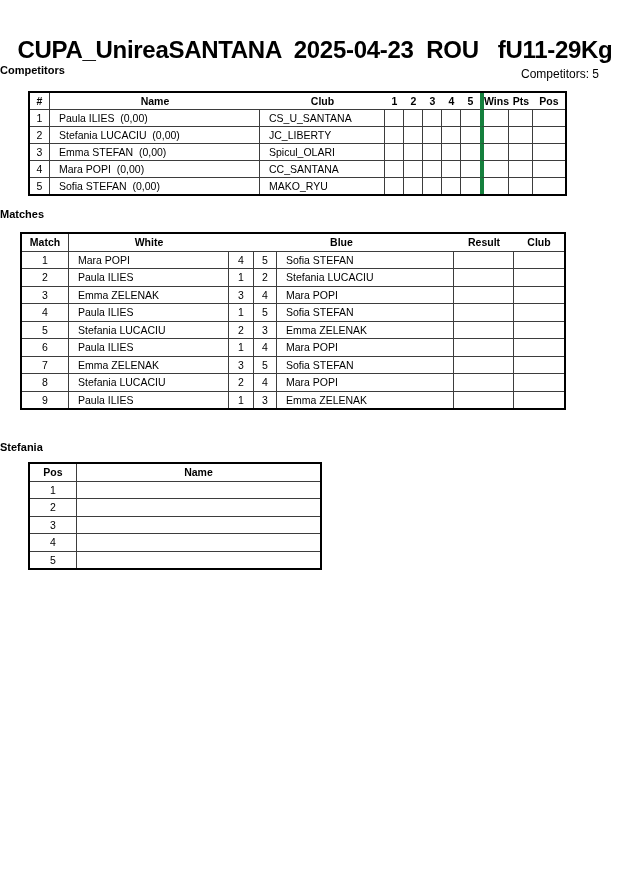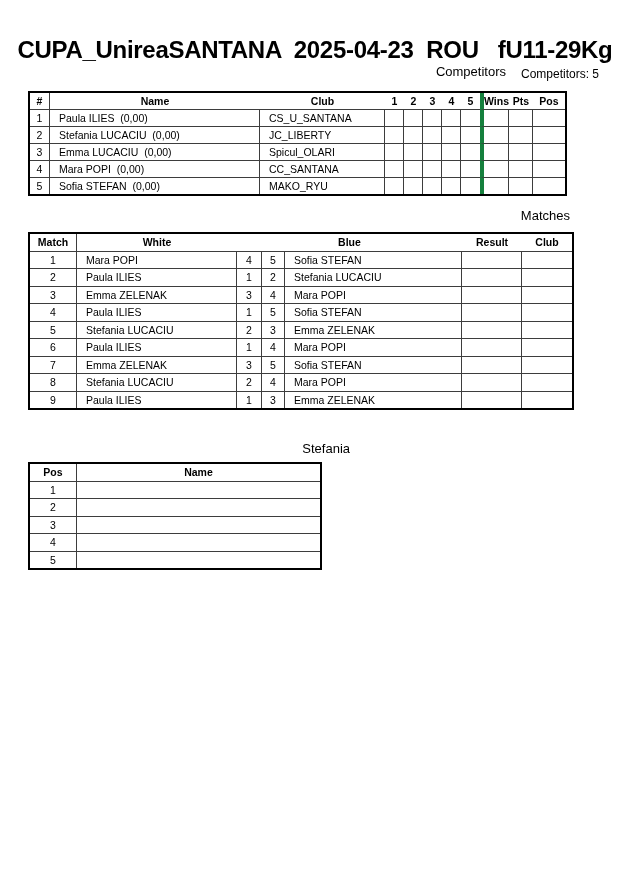--- a/index.html
+++ b/index.html
@@ -5,27 +5,27 @@
   html,body{margin:0;padding:0}
   body{
     width:630px;height:891px;background:#ffffff;position:relative;
     font-family:"Liberation Sans",sans-serif;color:#000;overflow:hidden;
   }
   .abs{position:absolute}
   .title{
     top:36px;left:0;width:630px;text-align:center;
     font-size:24px;font-weight:bold;white-space:pre;letter-spacing:-0.3px;
   }
-  .sec{font-size:13px;font-weight:normal;text-align:right}
+  .sec{font-size:11px;font-weight:bold;text-align:left}
   #sec-competitors{top:64px;left:0;width:506px}
   #count{top:67px;right:31px;font-size:12px}
   #sec-matches{top:208px;left:0;width:570px}
   #sec-results{top:441px;left:0;width:350px}
   #tbl-competitors{top:91px;left:28px}
-  #tbl-matches{top:232px;left:28px}
+  #tbl-matches{top:232px;left:20px}
   #tbl-results{top:462px;left:28px}
 
   table{border-collapse:separate;border-spacing:0;border:2px solid #000;table-layout:fixed;background:#fff}
   td{
     height:16px;padding:0;font-size:10.5px;line-height:16px;
     border-right:1px solid #3d3d3d;border-bottom:1px solid #3d3d3d;
     overflow:hidden;white-space:nowrap;vertical-align:middle;
   }
   #tbl-matches td,#tbl-results td{height:16.5px;line-height:16.5px}
   td:last-child{border-right:none}
@@ -95,21 +95,21 @@
     <td></td>
     <td></td>
     <td></td>
     <td class="noR"></td>
     <td class="thickL ctr"></td>
     <td class="ctr"></td>
     <td class="ctr"></td>
   </tr>
   <tr>
     <td class="ctr">3</td>
-    <td class="lft pre">Emma LUCACIU  (0,00)</td>
+    <td class="lft pre">Emma STEFAN  (0,00)</td>
     <td class="lft">Spicul_OLARI</td>
     <td></td>
     <td></td>
     <td></td>
     <td></td>
     <td class="noR"></td>
     <td class="thickL ctr"></td>
     <td class="ctr"></td>
     <td class="ctr"></td>
   </tr>

